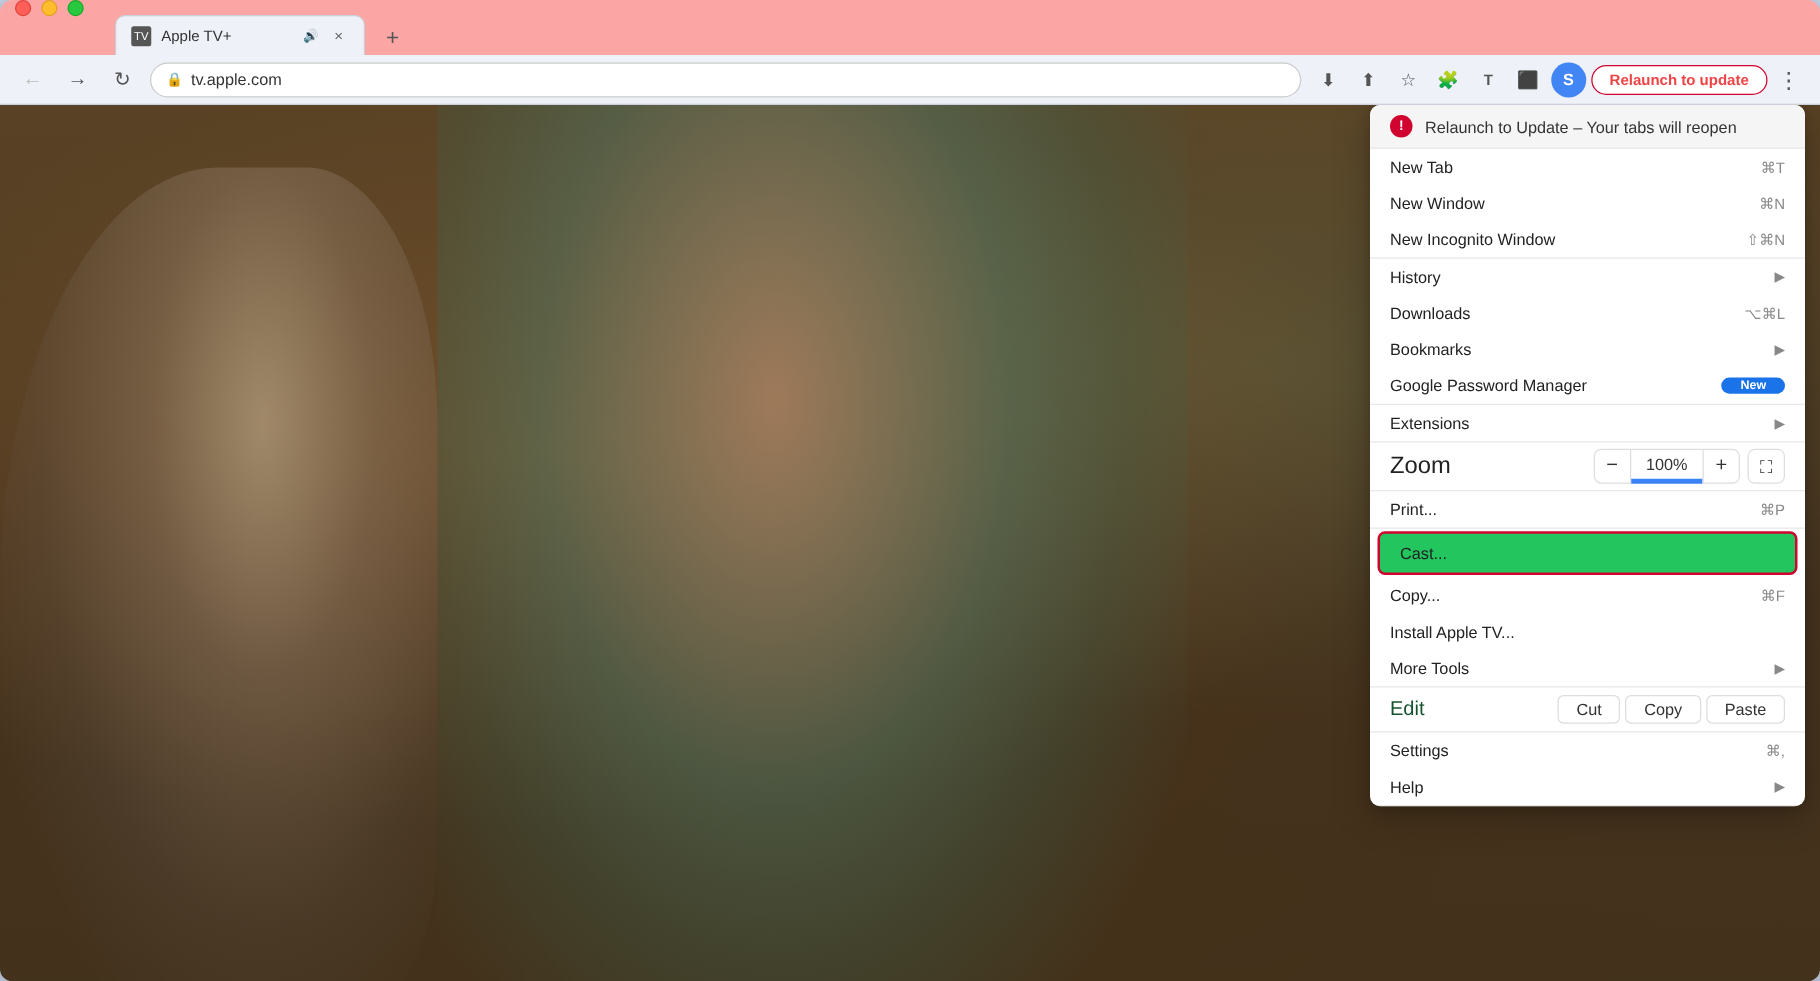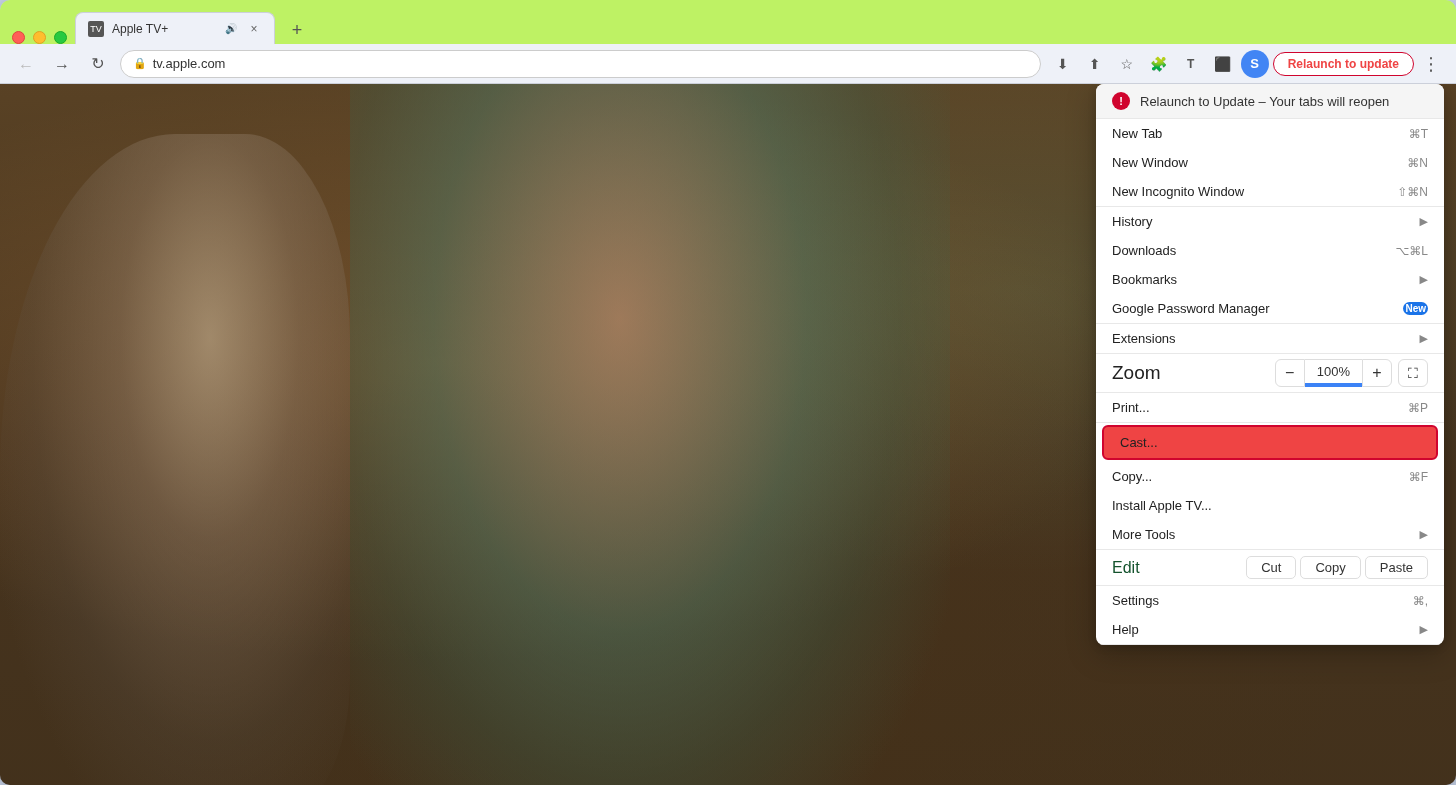--- a/index.html
+++ b/index.html
@@ -1,21 +1,21 @@
 <!DOCTYPE html>
 <html><head>
   <meta charset="utf-8">
   <style>
     * { margin: 0; padding: 0; box-sizing: border-box; }
     body { width: 1456px; height: 785px; overflow: hidden; font-family: -apple-system, 'Helvetica Neue', Arial, sans-serif; background: #c8d3e8; }
 
     
     .browser-window { width: 1456px; height: 785px; display: flex; flex-direction: column; border-radius: 10px; overflow: hidden; box-shadow: 0 4px 20px rgba(0,0,0,0.3); }
 
-    .title-bar { height: 44px; background: #bef264; display: flex; align-items: flex-end; padding: 0 12px; gap: 0; }
+    .title-bar { height: 44px; background: #fca5a5; display: flex; align-items: flex-start; padding: 0 12px; gap: 17px; }
     .traffic-lights { display: flex; gap: 8px; align-items: center; }
     .traffic-light { width: 13px; height: 13px; border-radius: 50%; cursor: pointer; }
     .tl-close { background: #ff5f57; border: 1px solid #e0443e; }
     .tl-minimize { background: #ffbd2e; border: 1px solid #dea123; }
     .tl-maximize { background: #28c940; border: 1px solid #1aab29; }
 
     .tab-bar { display: flex; align-items: flex-end; height: 100%; padding-left: 8px; }
     .tab { background: #eef1f8; border-radius: 8px 8px 0 0; padding: 0 12px; height: 32px; display: flex; align-items: center; gap: 8px; min-width: 200px; max-width: 240px; font-size: 12px; color: #333; border: 1px solid #ccd0da; border-bottom: none; }
     .tab-favicon { width: 16px; height: 16px; background: #555; border-radius: 2px; display: flex; align-items: center; justify-content: center; font-size: 9px; color: white; flex-shrink: 0; }
     .tab-title { flex: 1; overflow: hidden; text-overflow: ellipsis; white-space: nowrap; }
@@ -112,21 +112,21 @@
       color: #222;
     }
     .menu-item-label { font-size: 13px; }
     .menu-item-shortcut { font-size: 12px; color: #888; }
     .menu-item-arrow { font-size: 11px; color: #888; }
     .new-badge {
       background: #1a73e8;
       color: white;
       font-size: 10px;
       font-weight: 700;
-      padding: 1px 2px;
+      padding: 1px 15px;
       border-radius: 8px;
       margin-left: 6px;
     }
 
     .zoom-row {
       padding: 5px 16px;
       display: flex;
       align-items: center;
       gap: 0;
       border-bottom: 1px solid #e8e8e8;
@@ -141,21 +141,21 @@
 
     .cast-item {
       padding: 8px 16px;
       display: flex;
       align-items: center;
       cursor: pointer;
       color: #222;
       border: 2px solid #d0042e;
       border-radius: 6px;
       margin: 2px 6px;
-      background: #ef4444;
+      background: #22c55e;
     }
     .cast-label { font-size: 13px; flex: 1; }
 
     .edit-row {
       padding: 6px 16px;
       display: flex;
       align-items: center;
       gap: 0;
       border-bottom: 1px solid #e8e8e8;
     }

